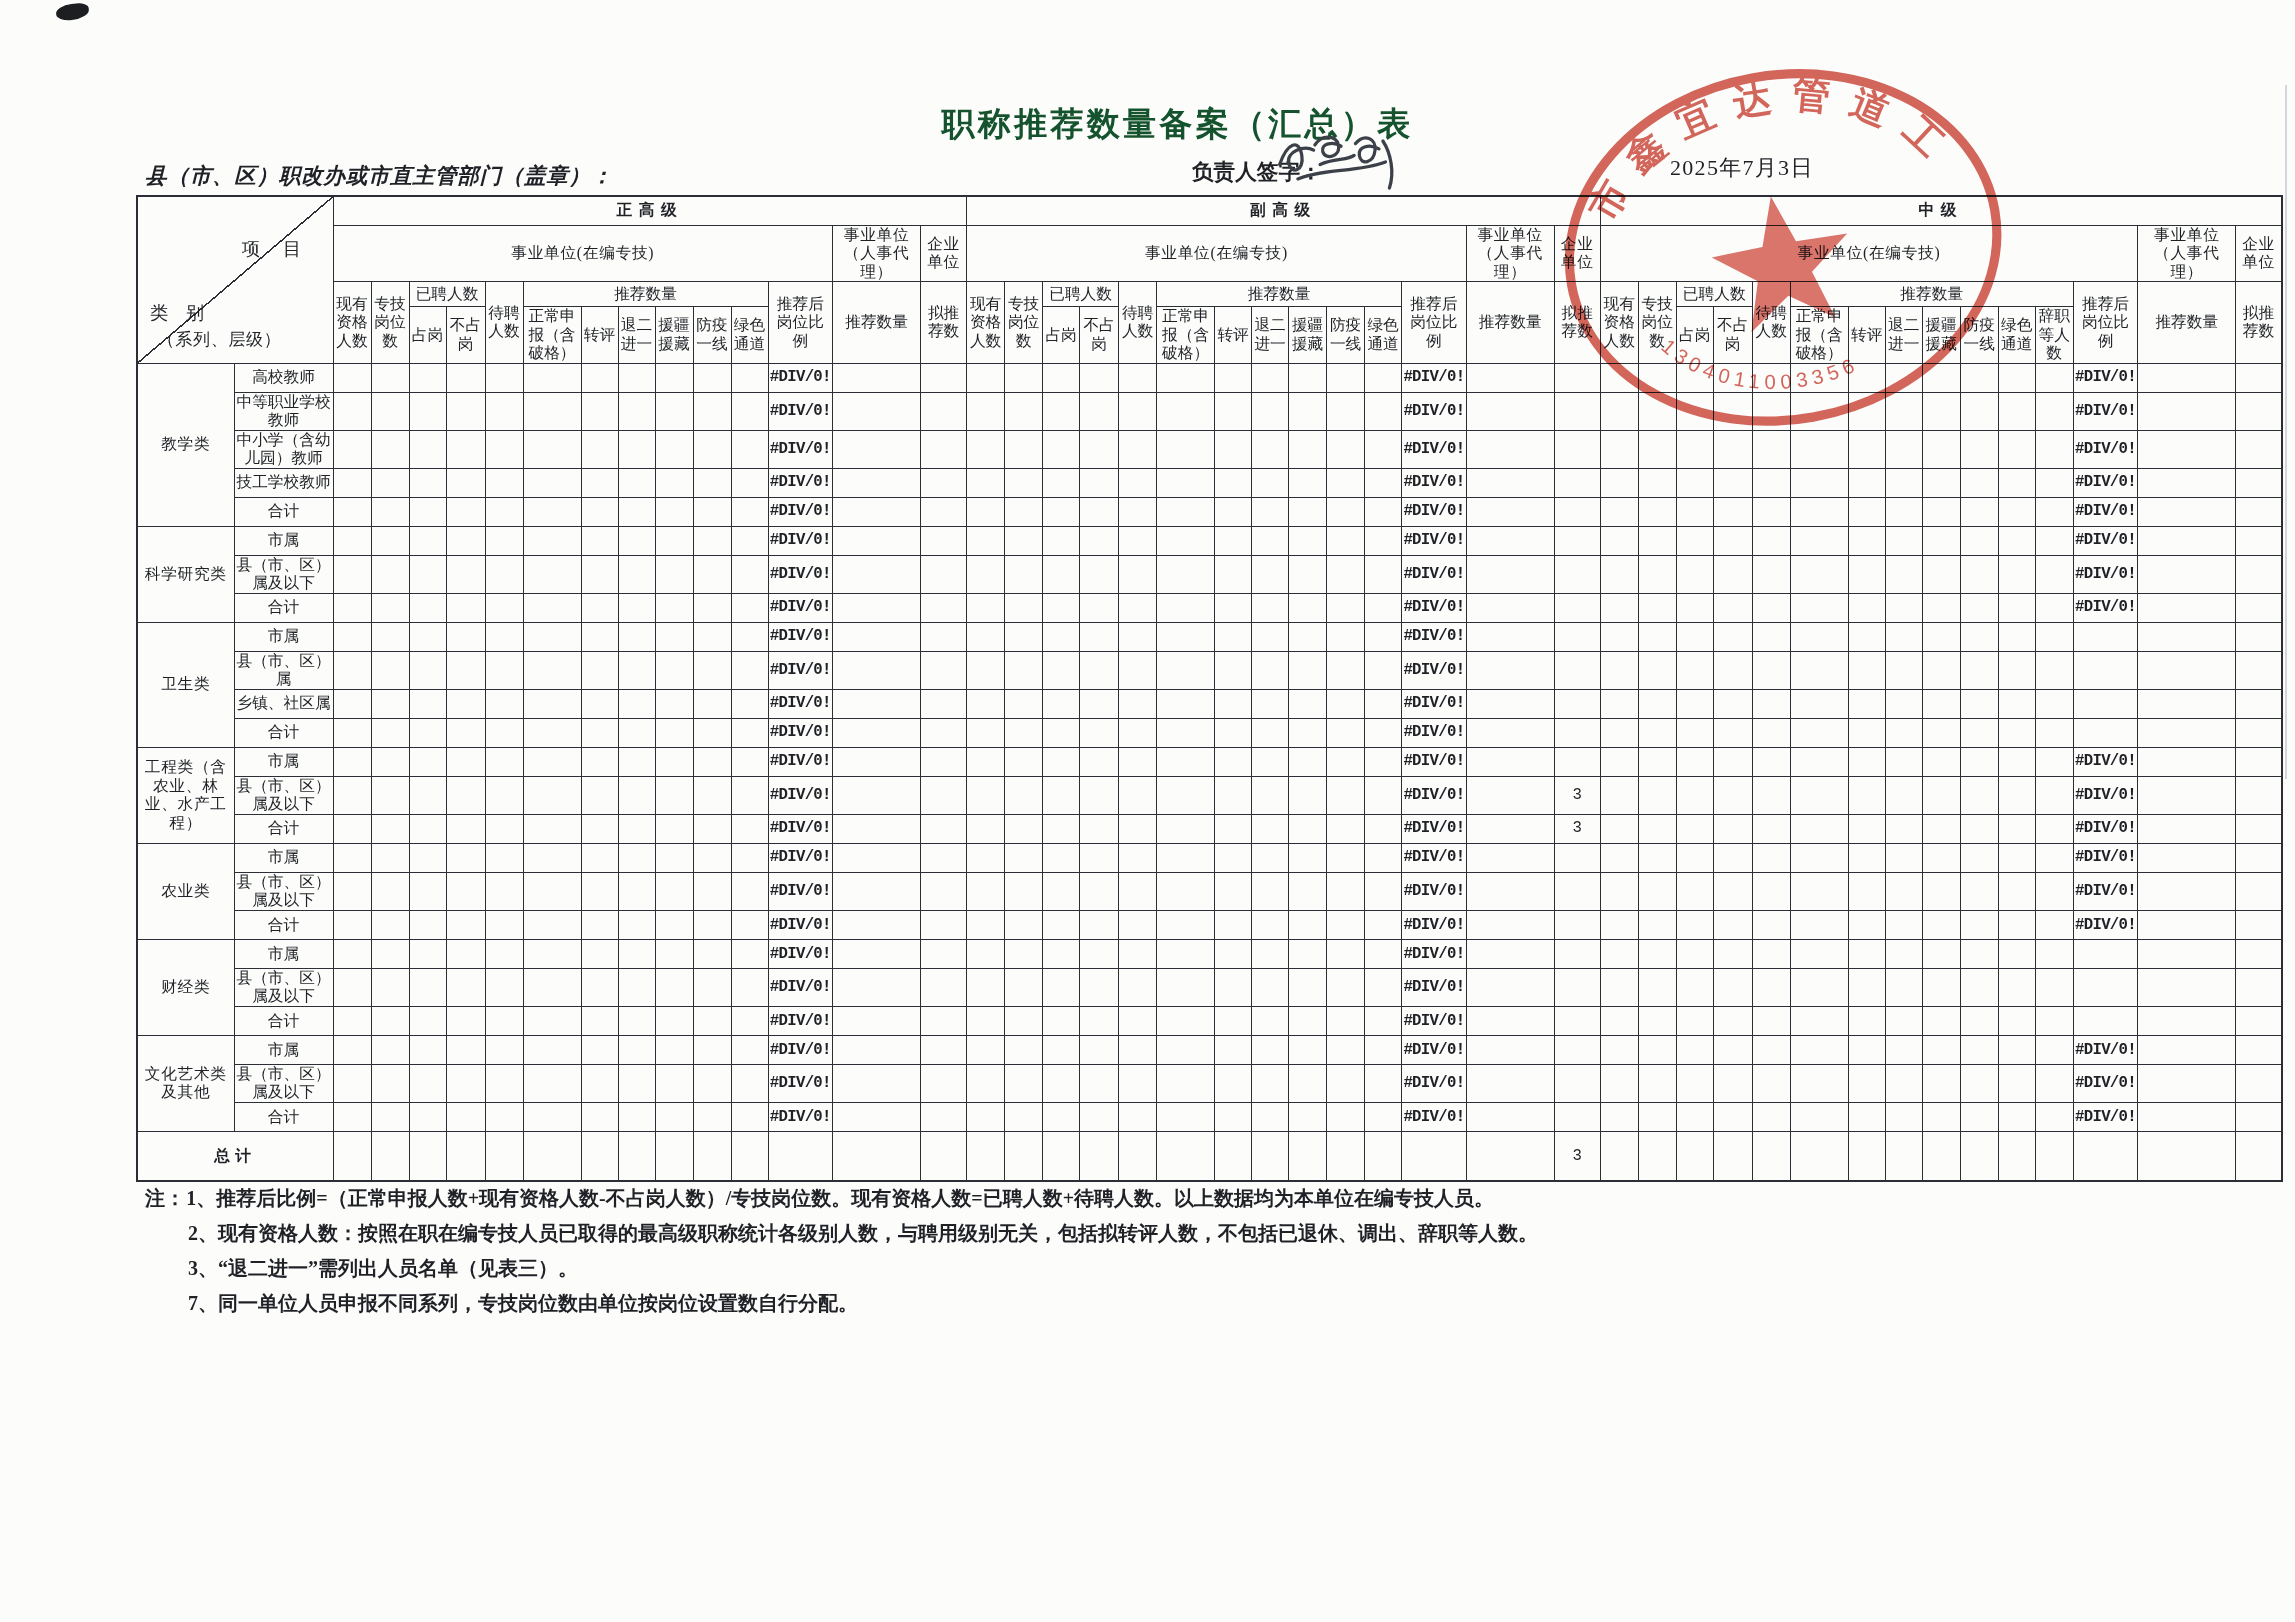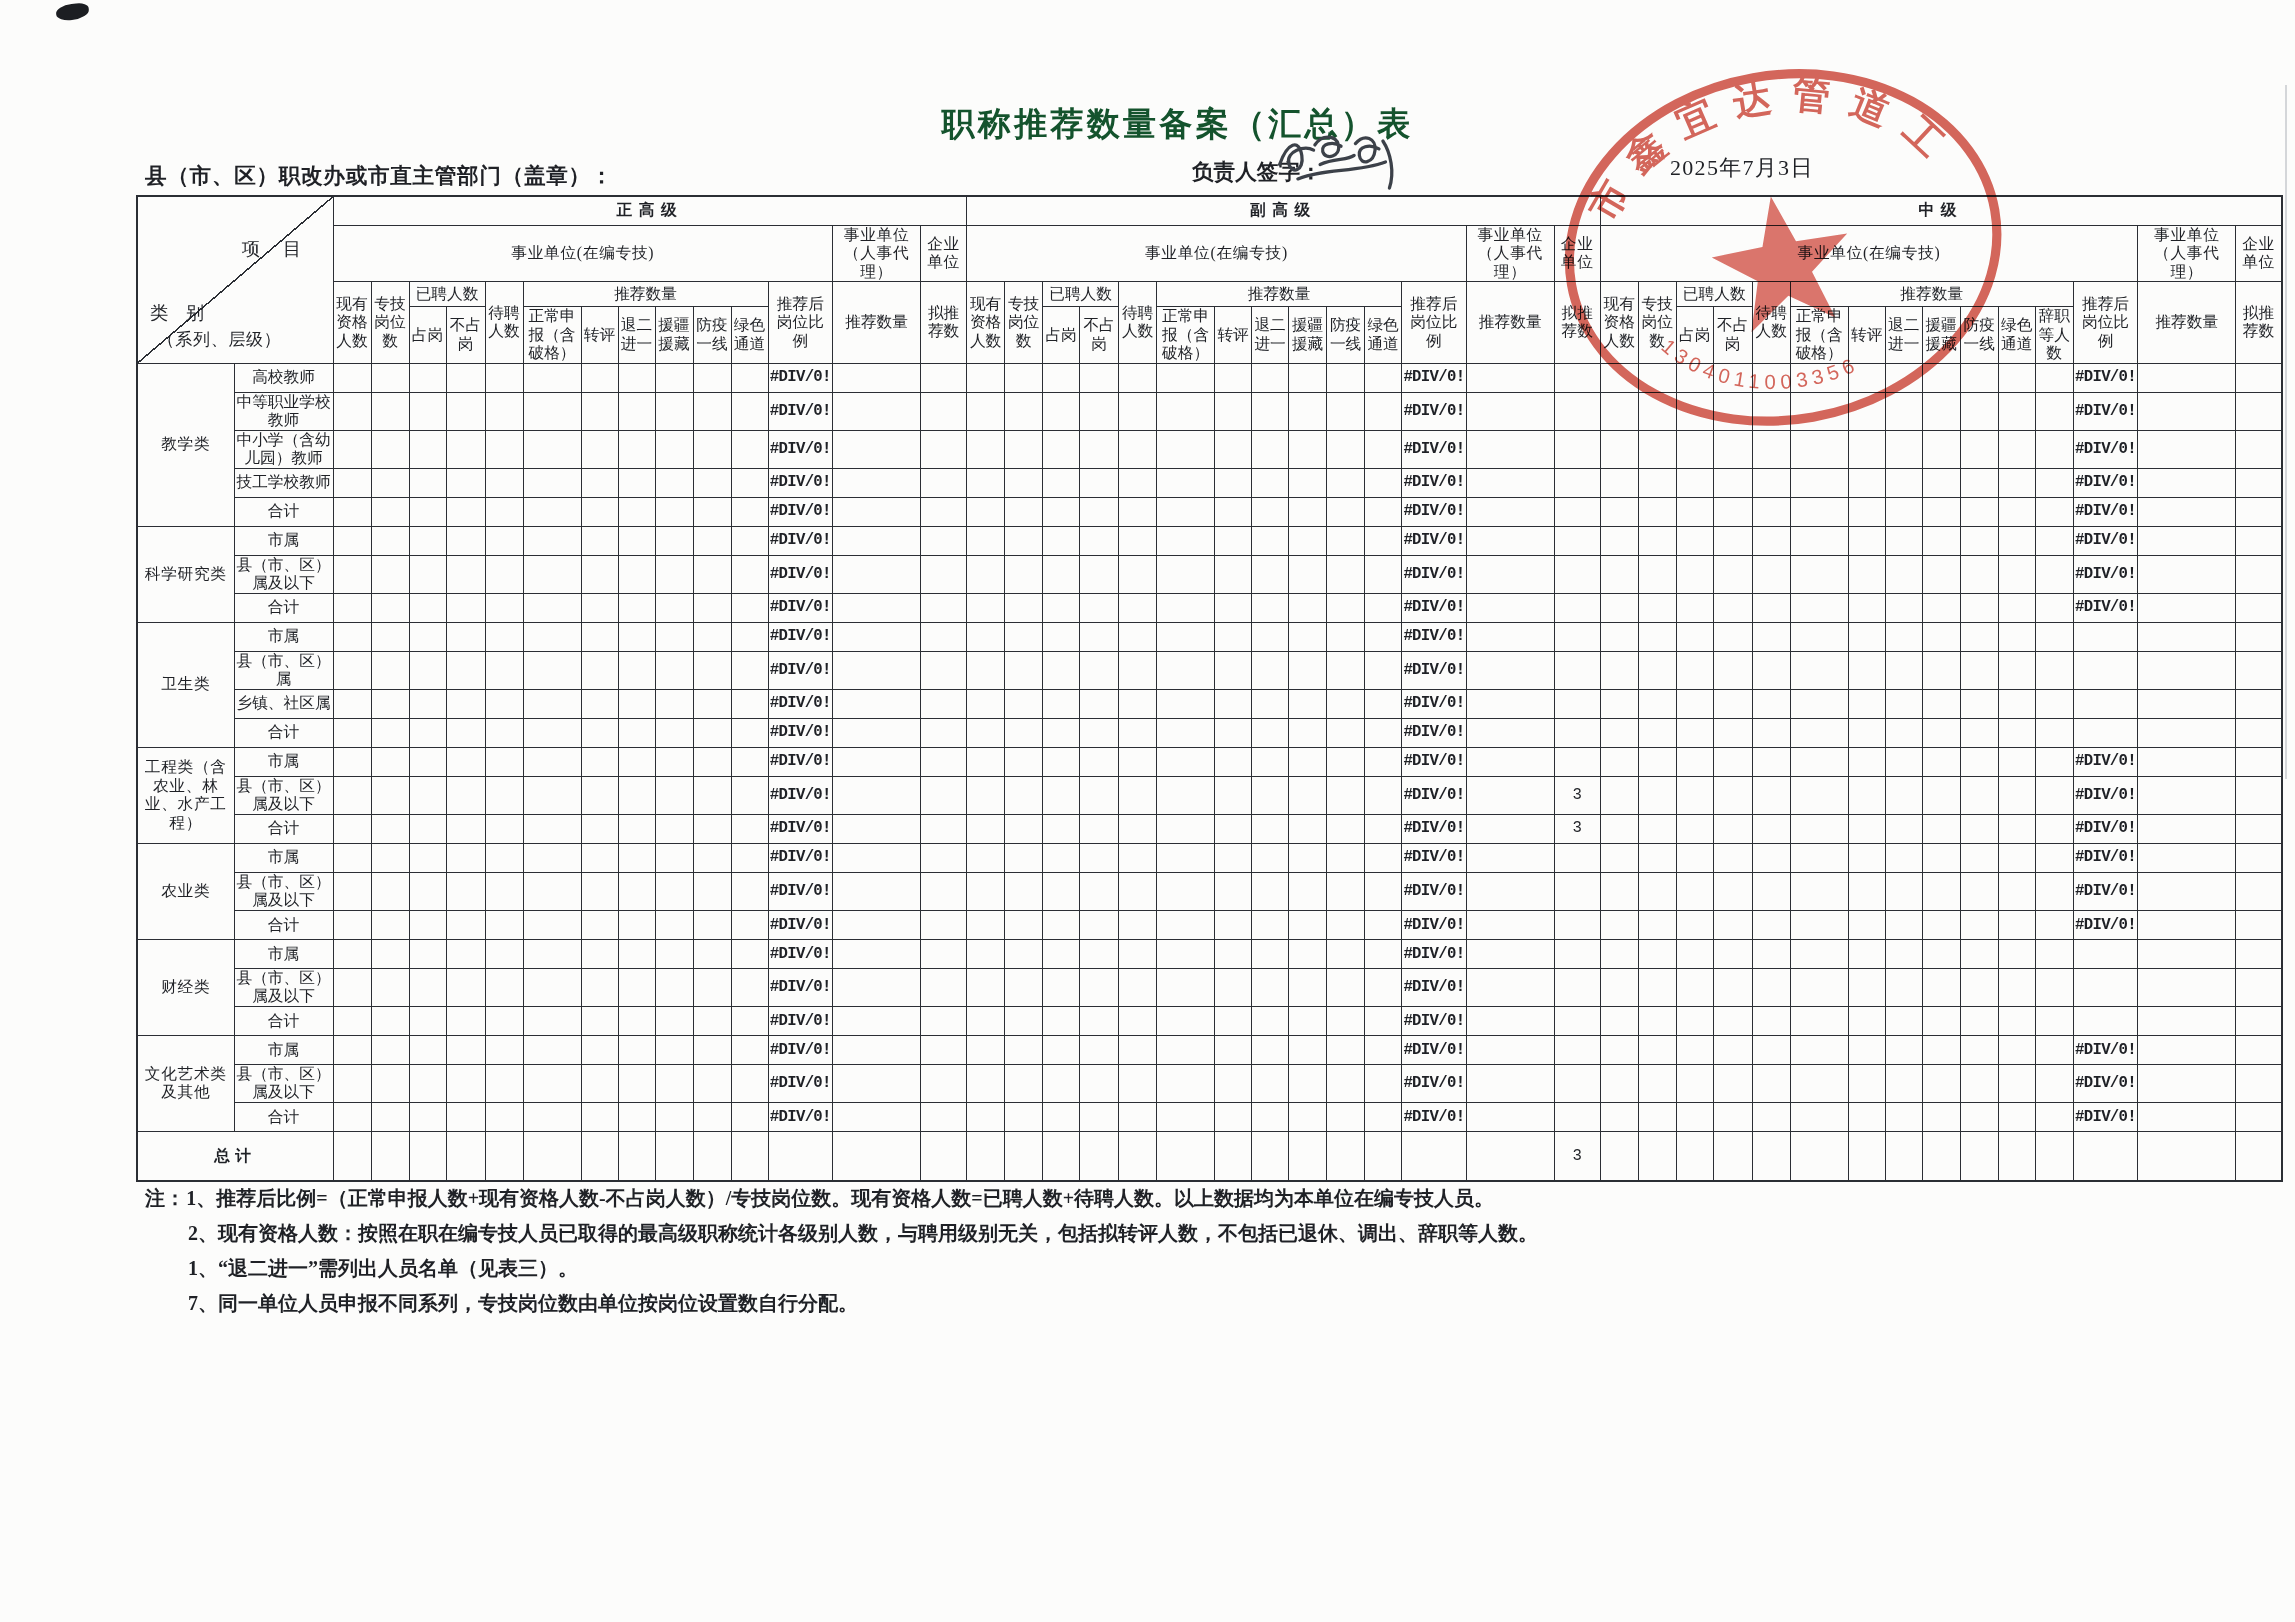--- a/index.html
+++ b/index.html
@@ -4,21 +4,21 @@
 <style>
   html,body{margin:0;padding:0;background:#e8e8e8;}
   .page{position:relative;width:2295px;height:1623px;background:#fcfcfb;overflow:hidden;
         font-family:"Liberation Serif","DejaVu Serif",serif;color:#1f2126;}
   .corner-blob{position:absolute;left:56px;top:3.9px;width:33px;height:15.7px;background:#1c1e22;
         border-radius:55% 40% 60% 50%;transform:rotate(-7deg);}
   .scan-edge{position:absolute;left:2285px;top:85px;width:2px;height:694px;background:#c3c6ca;opacity:.7;}
   .doc-title{position:absolute;left:916px;top:102px;width:523px;text-align:center;
         font-family:"Liberation Sans","DejaVu Sans",sans-serif;font-weight:700;
         font-size:33px;letter-spacing:3.3px;color:#14532d;}
-  .org-label{position:absolute;left:145px;top:161px;font-size:21.6px;font-weight:600;letter-spacing:0.7px;}
+  .org-label{position:absolute;left:145px;top:161px;font-size:21.6px;font-weight:600;letter-spacing:0.7px;font-style:italic;}
   .signer-label{position:absolute;left:1192px;top:157px;font-size:21.6px;font-weight:600;}
   .sig-svg{position:absolute;left:1273px;top:124px;z-index:6;}
   .doc-date{position:absolute;left:1670px;top:153px;font-size:22px;letter-spacing:1.3px;}
   
   .tbl-wrap{position:absolute;left:136px;top:195px;z-index:2;}
   table.tbl{border-collapse:collapse;table-layout:fixed;border:2.6px solid #2b2e34;}
   table.tbl td{border:1.3px solid #2b2e34;padding:0 1.3px;text-align:center;vertical-align:middle;
         font-size:15.7px;line-height:1.18;word-break:break-all;color:#1f2126;}
   tr.h-a{height:29px;} tr.h-b{height:46px;} tr.h-c{height:25px;} tr.h-d{height:55px;}
   tbody tr{height:29px;} tbody tr.tall{height:38px;} tbody tr.total-row{height:50px;}
@@ -1352,21 +1352,21 @@
             <td></td>
             <td></td>
           </tr>
         </tbody>
       </table>
   </div>
 
   <div class="notes">
     <div class="note-line"><span class="note-prefix">注：</span><span>1、推荐后比例=（正常申报人数+现有资格人数-不占岗人数）/专技岗位数。现有资格人数=已聘人数+待聘人数。以上数据均为本单位在编专技人员。</span></div>
     <div class="note-line indent">2、现有资格人数：按照在职在编专技人员已取得的最高级职称统计各级别人数，与聘用级别无关，包括拟转评人数，不包括已退休、调出、辞职等人数。</div>
-    <div class="note-line indent">1、“退二进一”需列出人员名单（见表三）。</div>
+    <div class="note-line indent">3、“退二进一”需列出人员名单（见表三）。</div>
     <div class="note-line indent">7、同一单位人员申报不同系列，专技岗位数由单位按岗位设置数自行分配。</div>
   </div>
 
   <svg class="stamp-svg" width="452" height="380" viewBox="0 0 690 580">
     <g fill="none" stroke="#cd4538">
       <ellipse cx="345" cy="300" rx="328" ry="263" stroke-width="14"></ellipse>
     </g>
     <polygon fill="#d0453a" opacity="0.9" points="340,220 314,294 235,296 298,344 275,419 340,374 405,419 382,344 445,296 366,294"></polygon>
     <path id="arcTop" d="M 75,300 A 270,210 0 1 1 615,300" fill="none"></path>
     <text font-family="Liberation Serif, DejaVu Serif, serif" font-size="58" font-weight="700" fill="#cd4538" letter-spacing="28">

